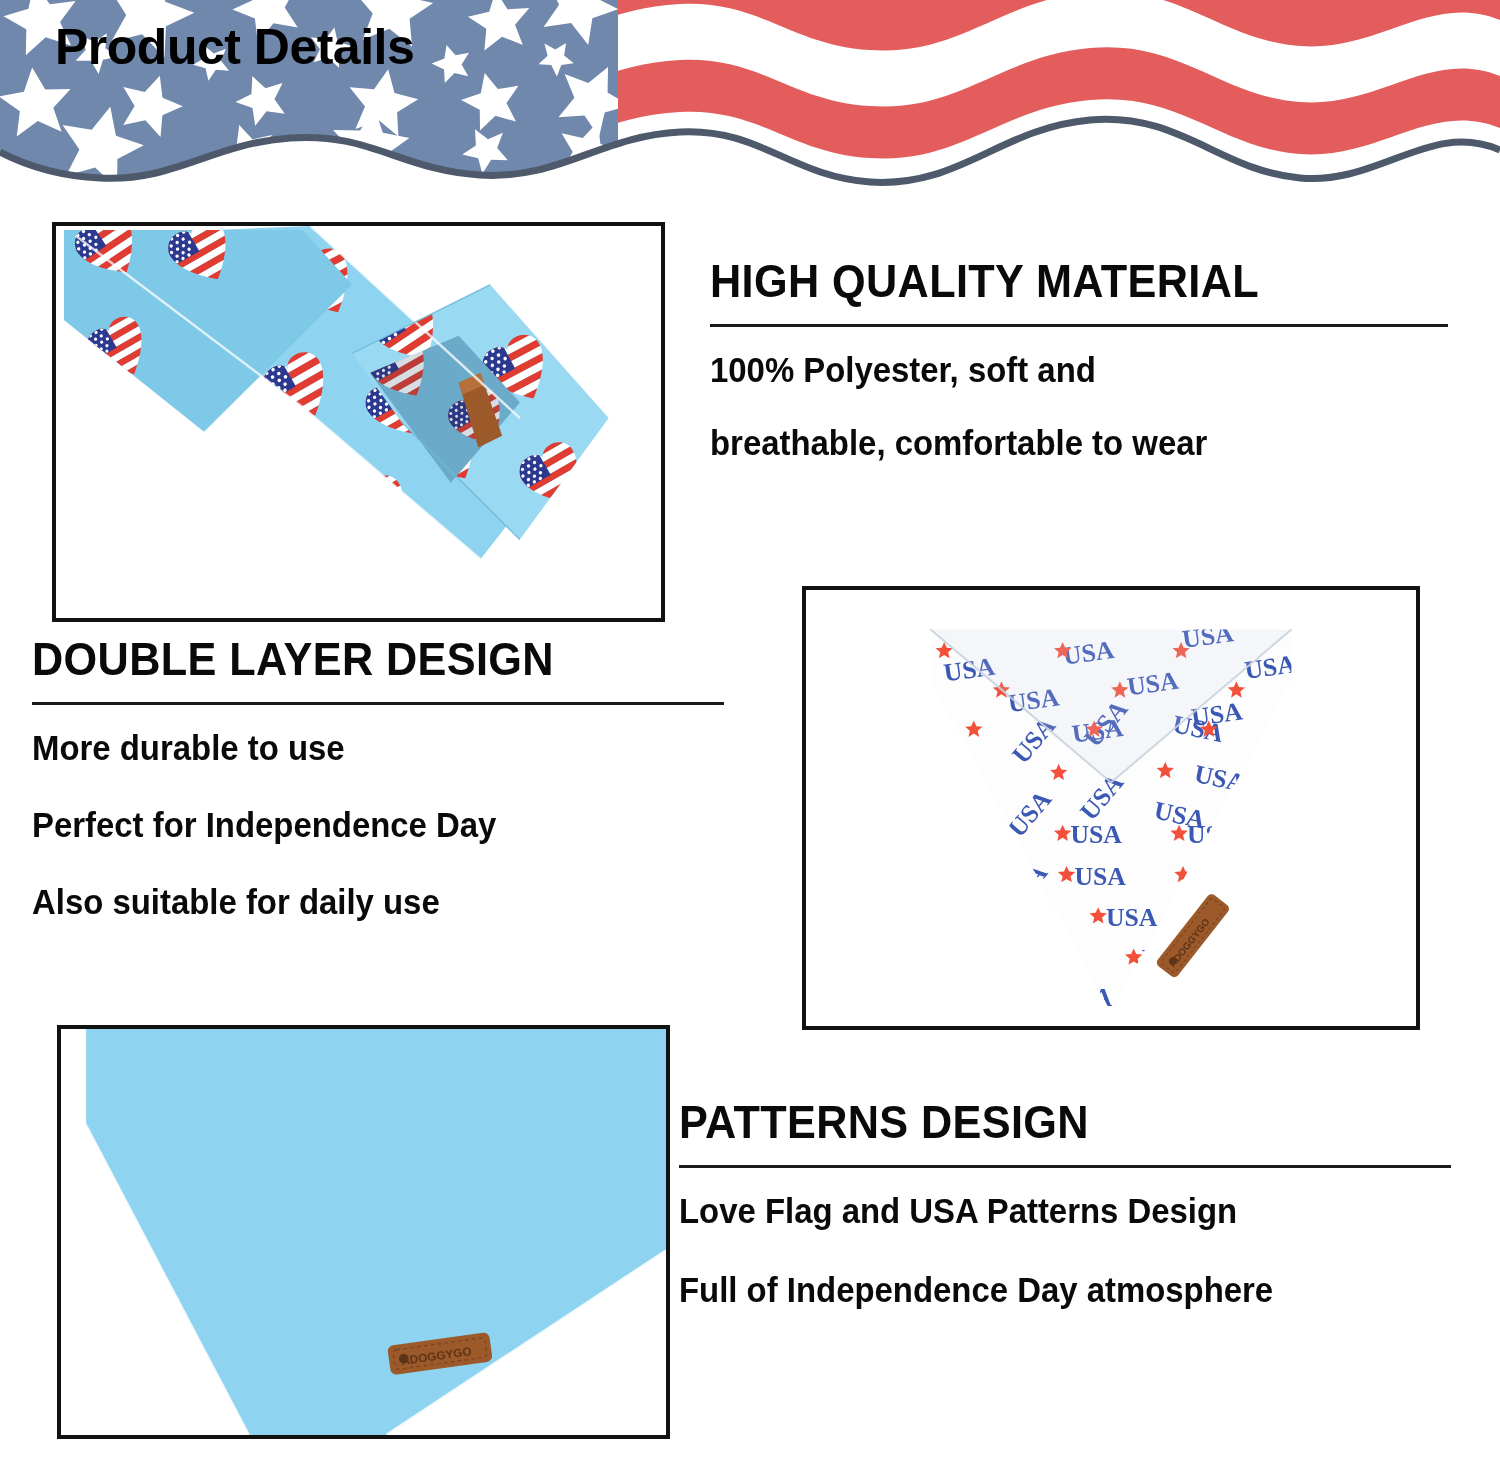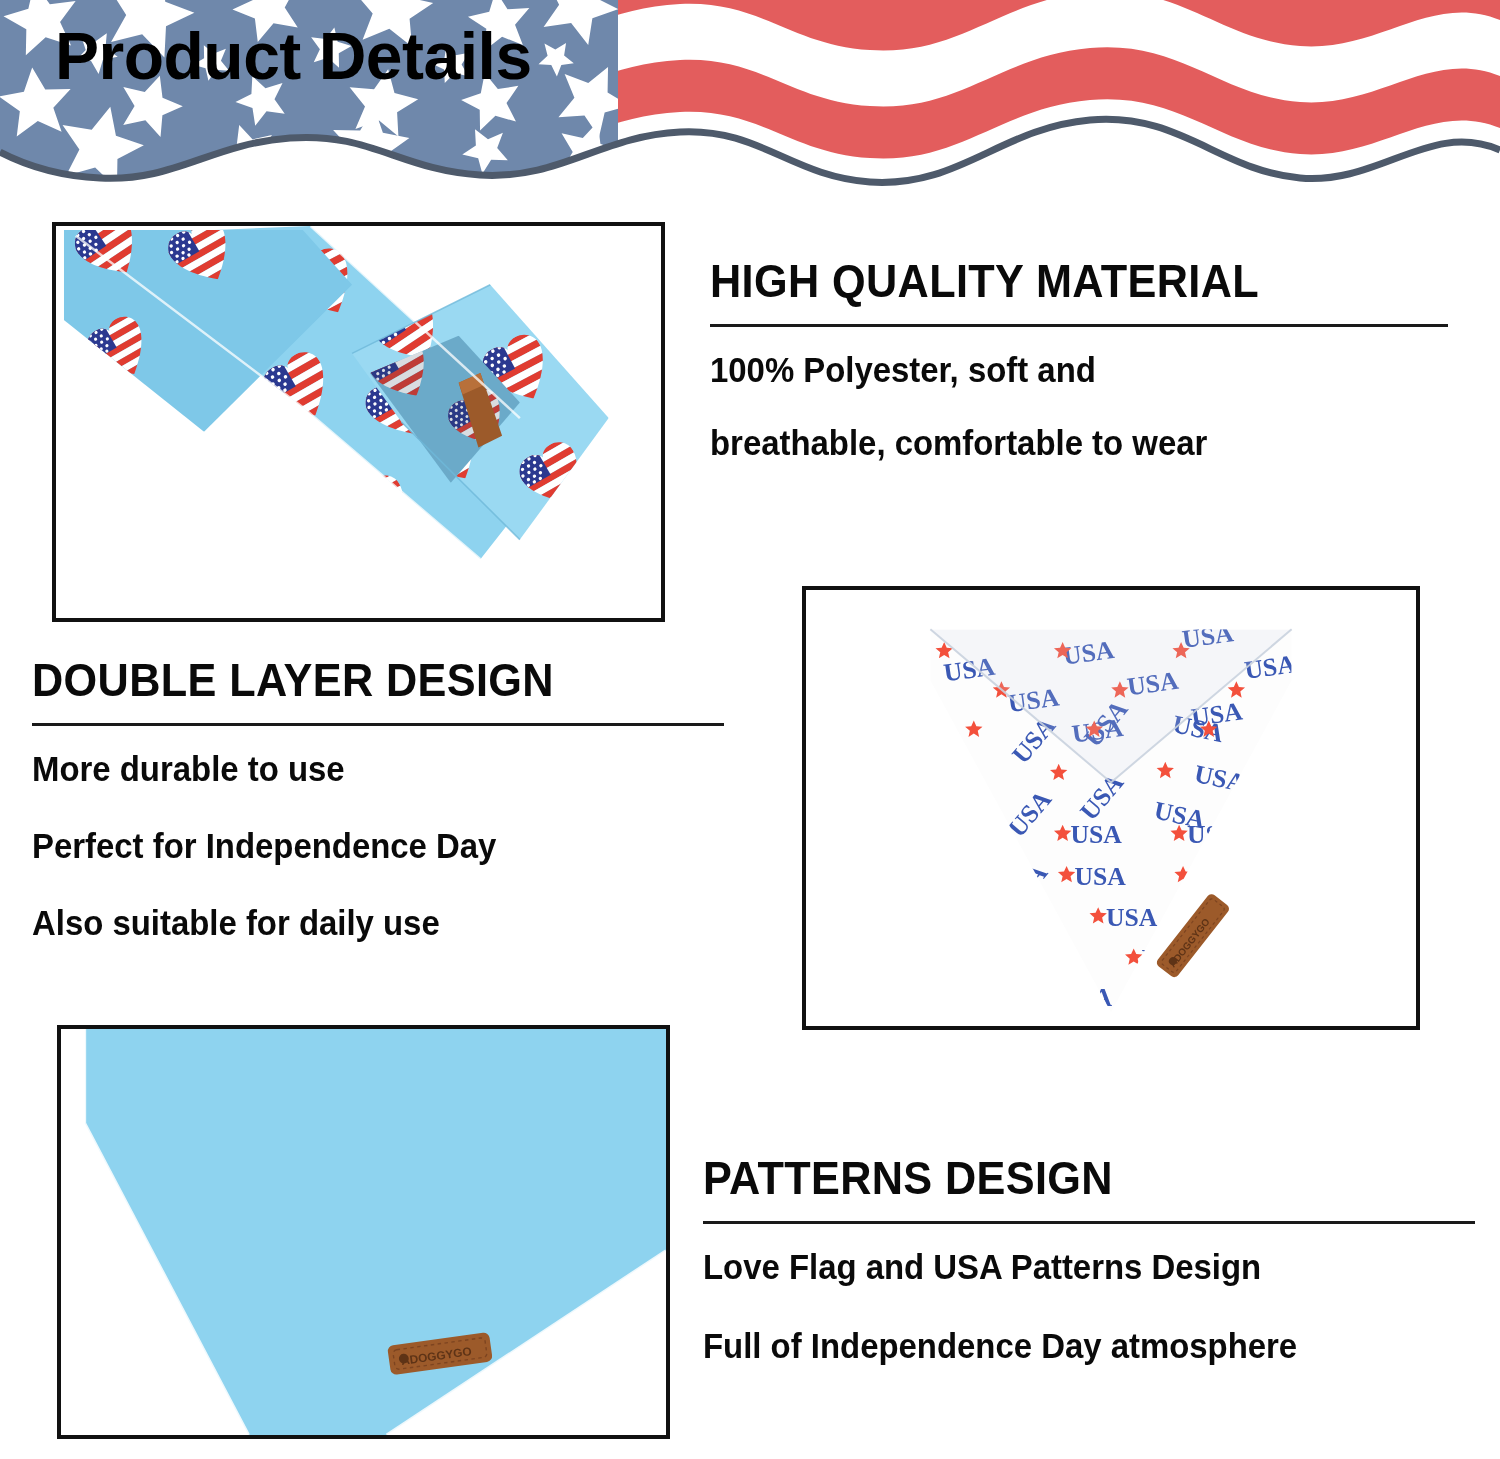--- a/index.html
+++ b/index.html
@@ -25,21 +25,21 @@
     height: 210px;
     overflow: hidden;
   }
   #header-banner svg {
     display: block;
   }
   #banner-title {
     position: absolute;
     left: 55px;
     top: 18px;
-    font-size: 66px;
+    font-size: 50px;
     font-weight: bold;
     color: #000000;
     letter-spacing: -0.5px;
     line-height: 1.18;
     white-space: nowrap;
     font-family: "Liberation Sans", sans-serif;
     z-index: 5;
   }
 
   
@@ -84,25 +84,25 @@
     white-space: nowrap;
     transform: scaleX(0.94);
     transform-origin: left center;
     margin-bottom: 38px;
   }
   .block-line:last-child { margin-bottom: 0; }
 
   #block-material { left: 710px; top: 256px;  width: 738px; }
   #block-material .block-rule { width: 738px; }
 
-  #block-double   { left: 32px;  top: 655px;  width: 692px; }
+  #block-double   { left: 32px;  top: 634px;  width: 692px; }
   #block-double .block-rule { width: 692px; }
   #block-double .block-line { margin-bottom: 42px; }
 
-  #block-patterns { left: 679px; top: 1153px; width: 772px; margin-left: 24px; }
+  #block-patterns { left: 679px; top: 1097px; width: 772px; }
   #block-patterns .block-rule { width: 772px; }
   #block-patterns .block-line { margin-bottom: 44px; }
 </style>
 </head>
 <body>
 
 <div id="header-banner">
   <svg width="1500" height="210" viewBox="0 0 1500 210">
     <defs>
       <clipPath id="clipBanner">

